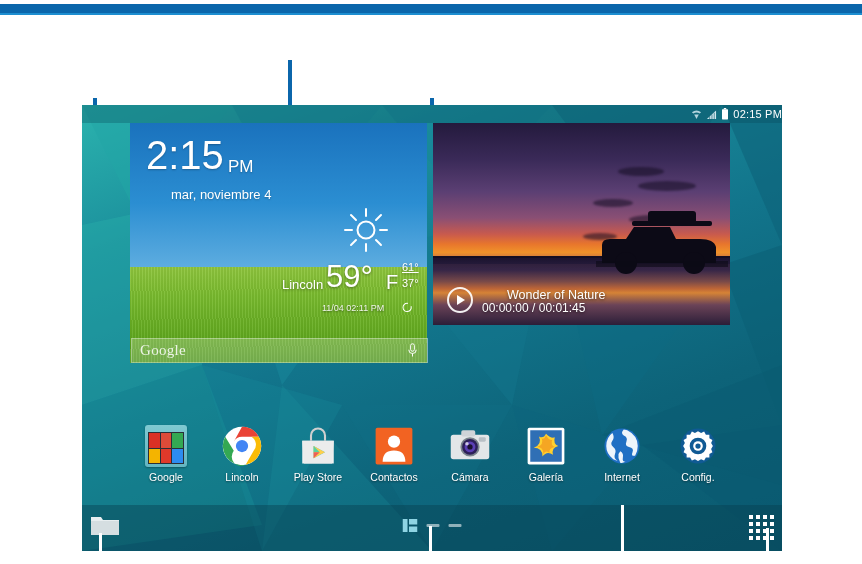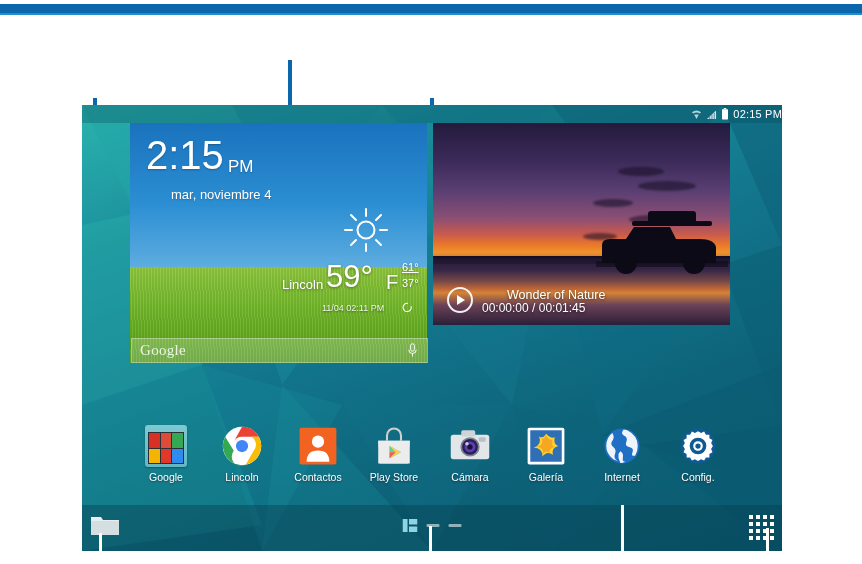--- a/index.html
+++ b/index.html
@@ -430,48 +430,48 @@
             <circle cx="24" cy="24" r="9.5" fill="#ffffff"></circle>
             <circle cx="24" cy="24" r="7" fill="#4285f4"></circle>
           </svg>
         </div>
         <div class="lbl">Lincoln</div>
       </div>
 
       <div class="app">
         <div class="ico">
           <svg width="42" height="42" viewBox="0 0 48 48">
-            <rect x="3" y="3" width="42" height="42" rx="2" fill="#f26322"></rect>
-            <circle cx="24" cy="19" r="7" fill="#ffffff"></circle>
-            <path d="M11 42 Q11 29 24 29 Q37 29 37 42 Z" fill="#ffffff"></path>
-          </svg>
-        </div>
-        <div class="lbl">Contactos</div>
-      </div>
-
-      <div class="app">
-        <div class="ico">
-          <svg width="42" height="42" viewBox="0 0 48 48">
             <path d="M6 18 H42 V44 H6 Z" fill="#f1f1f1"></path>
             <path d="M6 18 L42 18 L40 44 L8 44 Z" fill="#ececec"></path>
             <path d="M16 18 V12 A8 8 0 0 1 32 12 V18" fill="none" stroke="#cfcfcf" stroke-width="2.4"></path>
             <path d="M19 24 L19 38 L32 31 Z" fill="#3bbcec"></path>
             <path d="M19 24 L26 31 L19 38 Z" fill="#29b6f6" opacity=".0"></path>
             <path d="M19 24 L32 31 L27.5 33.5 L19 38 Z" fill="#ffd04a"></path>
             <path d="M19 38 L27.5 33.5 L32 31 L19 24 Z" fill="none"></path>
             <path d="M19 24 L19 31 L26 31 Z" fill="#5ad2a0"></path>
             <path d="M19 31 L19 38 L26 31 Z" fill="#ec5f58"></path>
           </svg>
         </div>
         <div class="lbl">Play Store</div>
       </div>
 
       <div class="app">
         <div class="ico">
           <svg width="42" height="42" viewBox="0 0 48 48">
+            <rect x="3" y="3" width="42" height="42" rx="2" fill="#f26322"></rect>
+            <circle cx="24" cy="19" r="7" fill="#ffffff"></circle>
+            <path d="M11 42 Q11 29 24 29 Q37 29 37 42 Z" fill="#ffffff"></path>
+          </svg>
+        </div>
+        <div class="lbl">Contactos</div>
+      </div>
+
+      <div class="app">
+        <div class="ico">
+          <svg width="42" height="42" viewBox="0 0 48 48">
             <rect x="2" y="11" width="44" height="28" rx="3" fill="#e3e6e8"></rect>
             <rect x="14" y="6" width="16" height="7" rx="2" fill="#cfd4d8"></rect>
             <rect x="34" y="14" width="8" height="5" rx="1.5" fill="#b9c0c6"></rect>
             <circle cx="24" cy="25" r="11" fill="#7a848c"></circle>
             <circle cx="24" cy="25" r="9" fill="#2c1f58"></circle>
             <circle cx="24" cy="25" r="6.2" fill="#5b3fb5"></circle>
             <circle cx="24" cy="25" r="3" fill="#1a1130"></circle>
             <circle cx="20.5" cy="21.5" r="2" fill="#ffffff" opacity=".7"></circle>
           </svg>
         </div>

